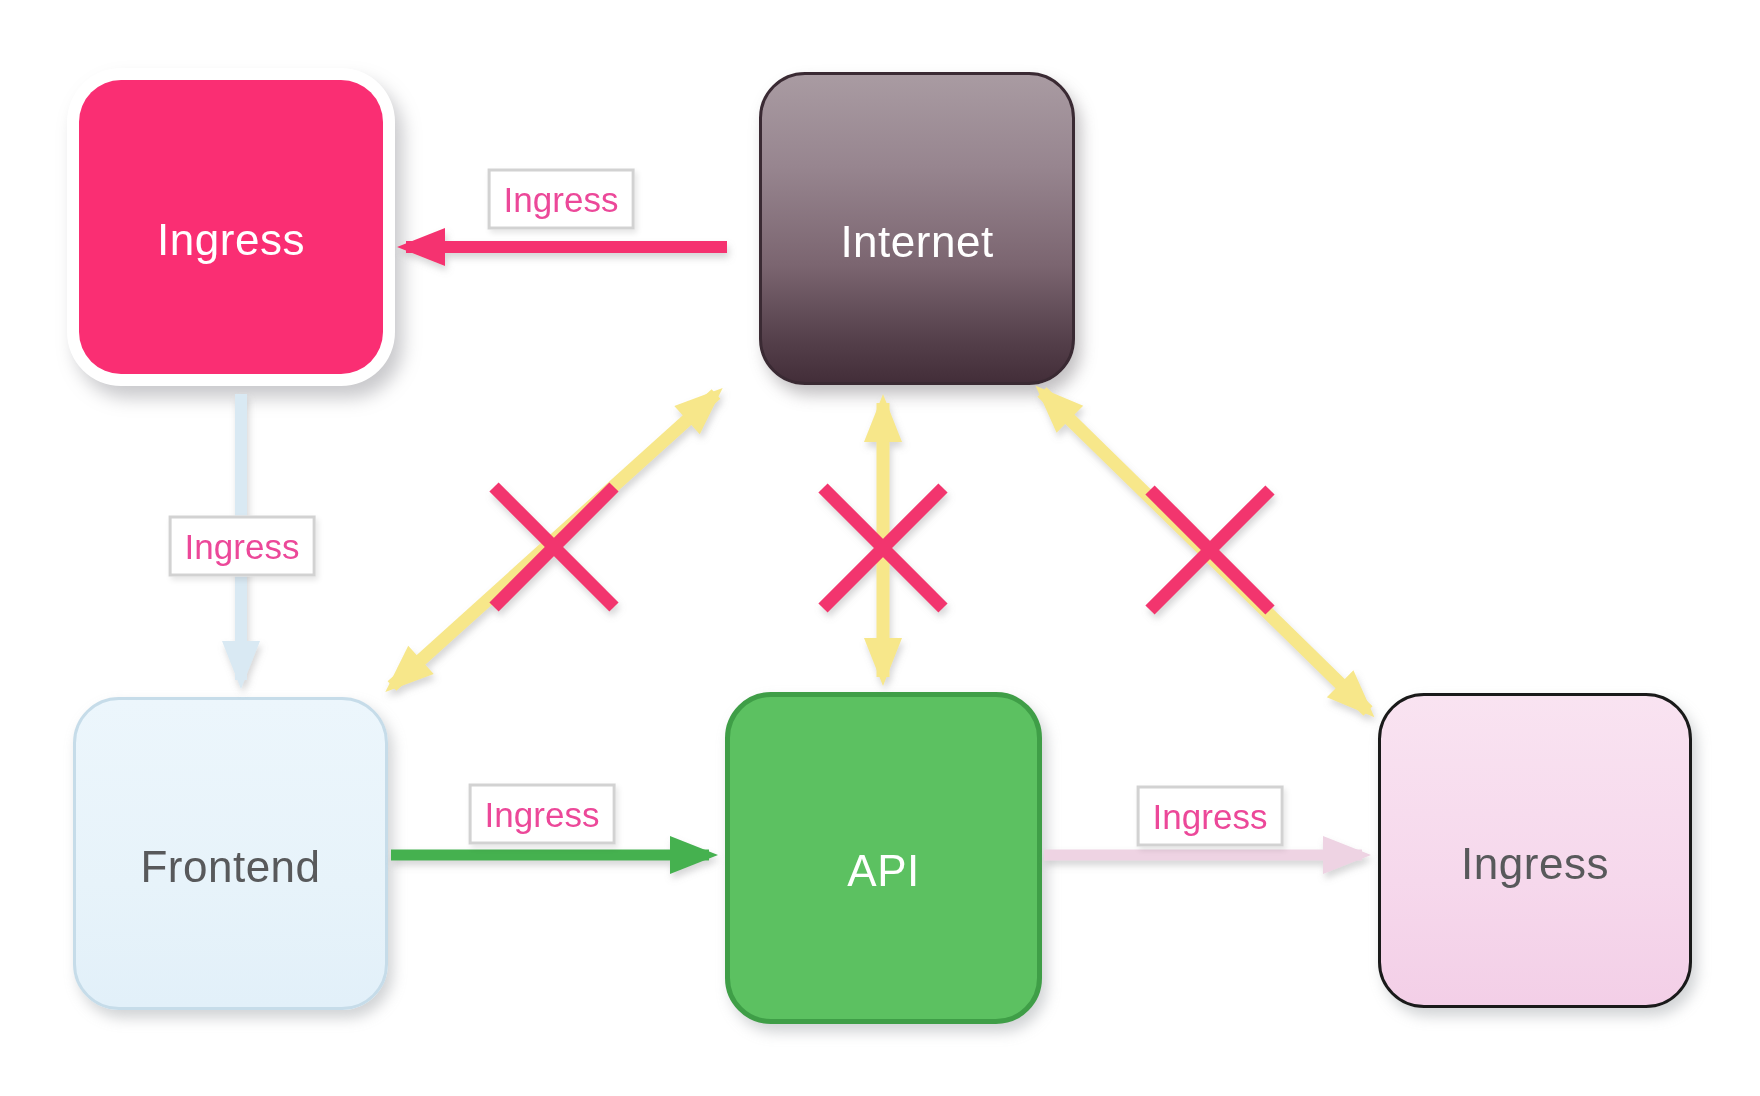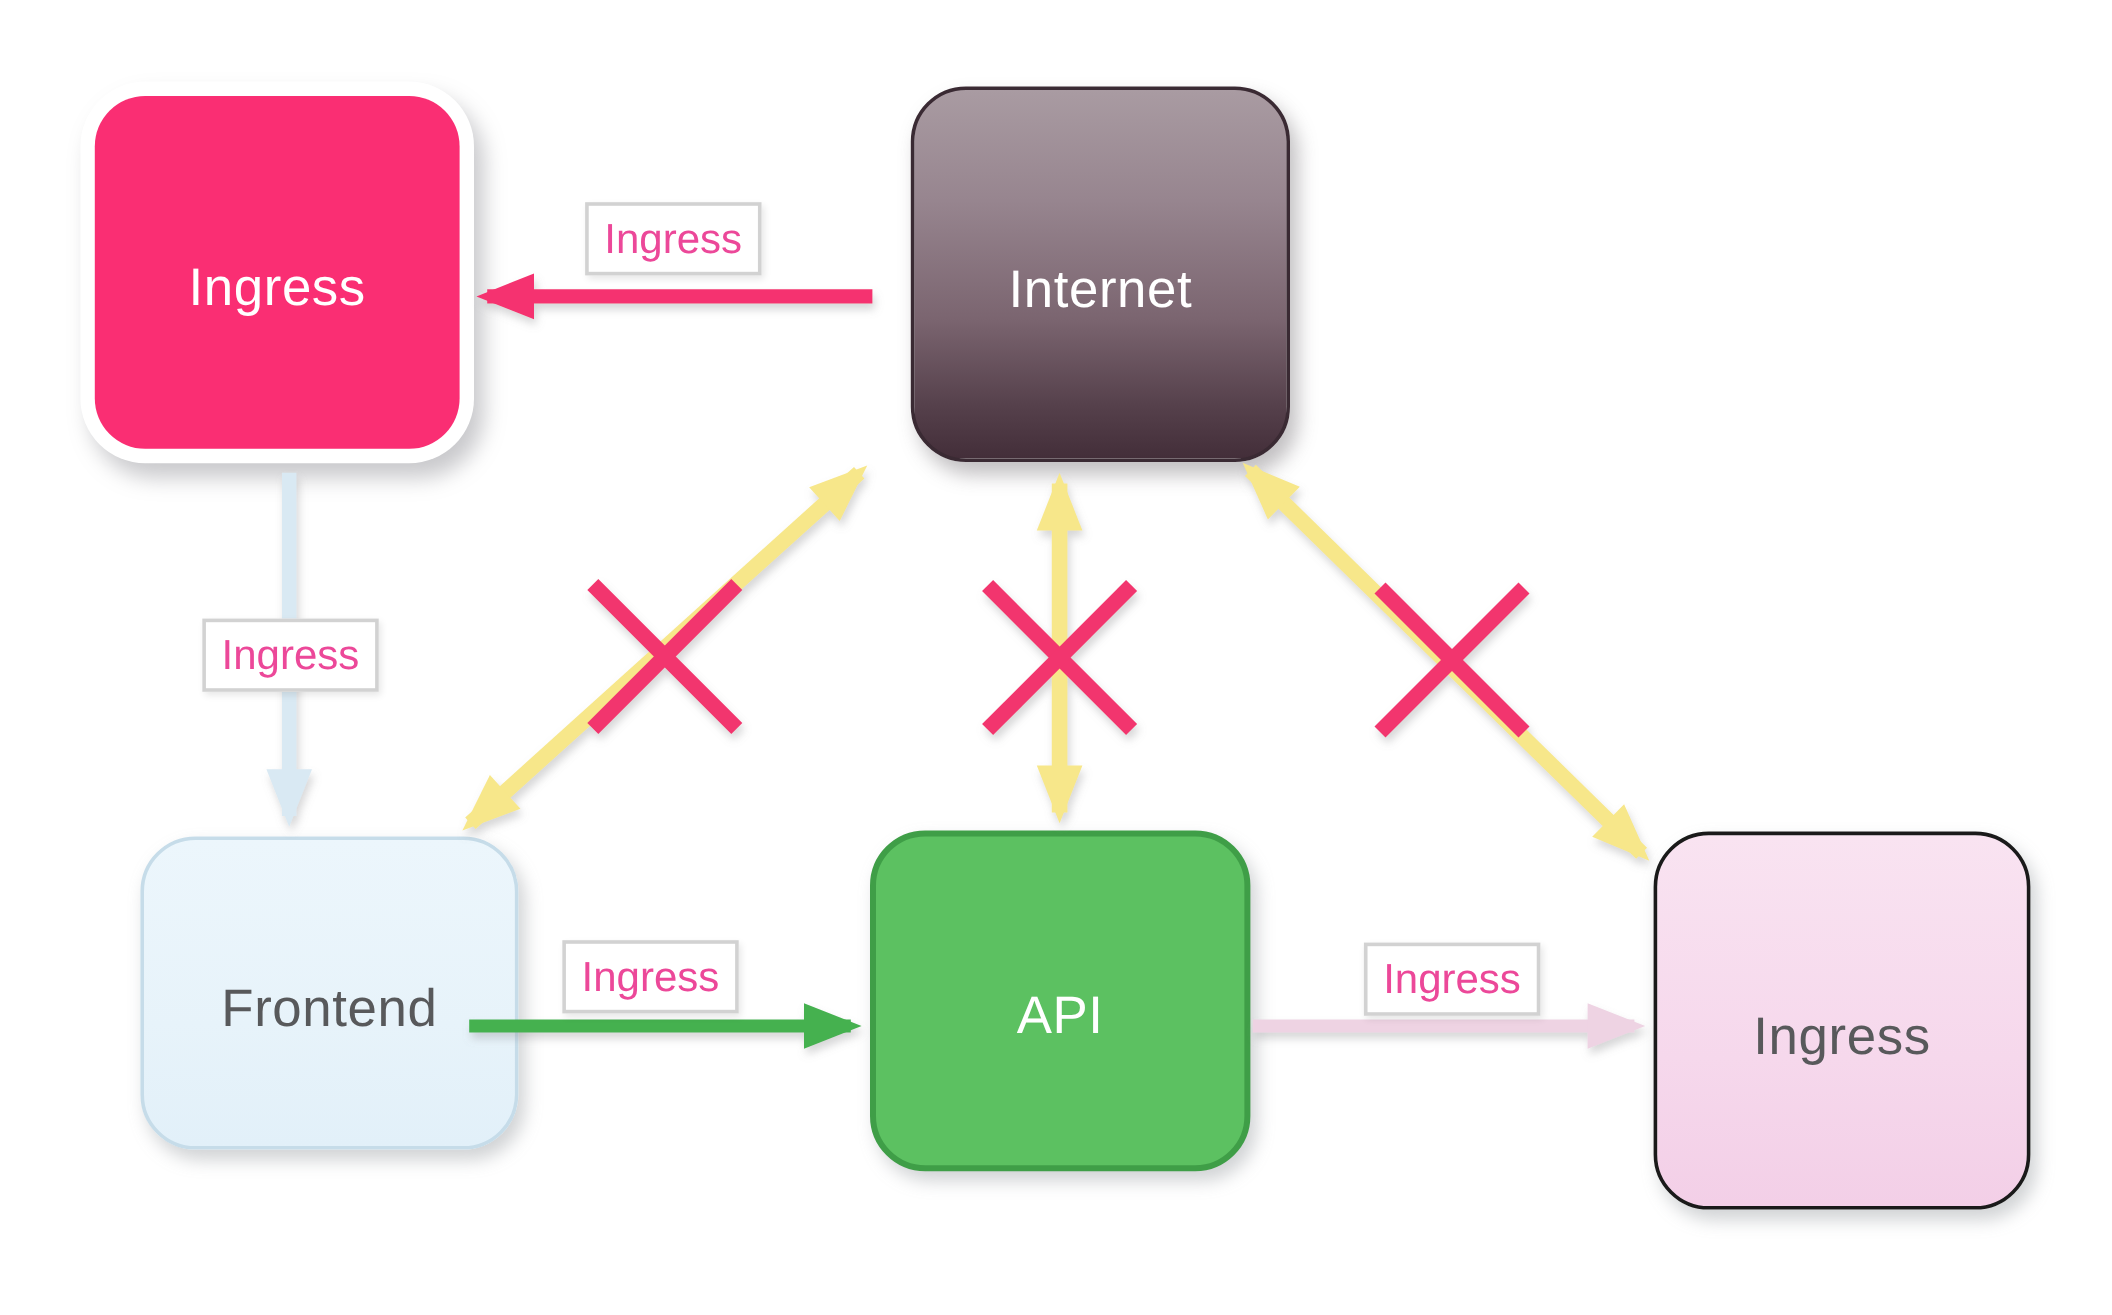--- a/index.html
+++ b/index.html
@@ -18,28 +18,27 @@
     box-shadow:0 0 0 12px #ffffff, 8px 12px 18px 12px rgba(120,120,128,0.40);
   }
   .node-internet{
     left:727px;top:72px;width:316px;height:313px;color:#ffffff;
     background:linear-gradient(180deg,#a99ba2 0%,#97858f 30%,#7b6570 62%,#55404b 86%,#432e39 100%);
     border:3px solid #3a2a33;border-radius:46px;
     box-shadow:6px 10px 16px rgba(120,115,120,0.45);
     margin-left:32px;
   }
   .node-frontend{
-    left:73px;top:697px;width:315px;height:261px;color:#58595b;
+    left:73px;top:697px;width:315px;height:313px;color:#58595b;
     background:linear-gradient(180deg,#ecf6fc 0%,#e7f3fa 60%,#e2f0f9 100%);
     border:3px solid #c6dce9;border-radius:46px;
     box-shadow:5px 8px 14px rgba(140,145,150,0.40);
-    margin-left:44px;
   }
   .node-api{
-    left:725px;top:692px;width:317px;height:284px;color:#ffffff;
+    left:725px;top:692px;width:317px;height:332px;color:#ffffff;
     background:#5cc161;border:5px solid #3f9e47;border-radius:46px;
     box-shadow:5px 8px 14px rgba(140,145,150,0.40);
   }
   .node-database{
     left:1378px;top:693px;width:314px;height:315px;color:#58595b;
     background:linear-gradient(180deg,#f9e3f1 0%,#f6d8ec 60%,#f3cfe7 100%);
     border:3px solid #1a1a1a;border-radius:46px;
     box-shadow:5px 8px 14px rgba(140,145,150,0.40);
   }
   

